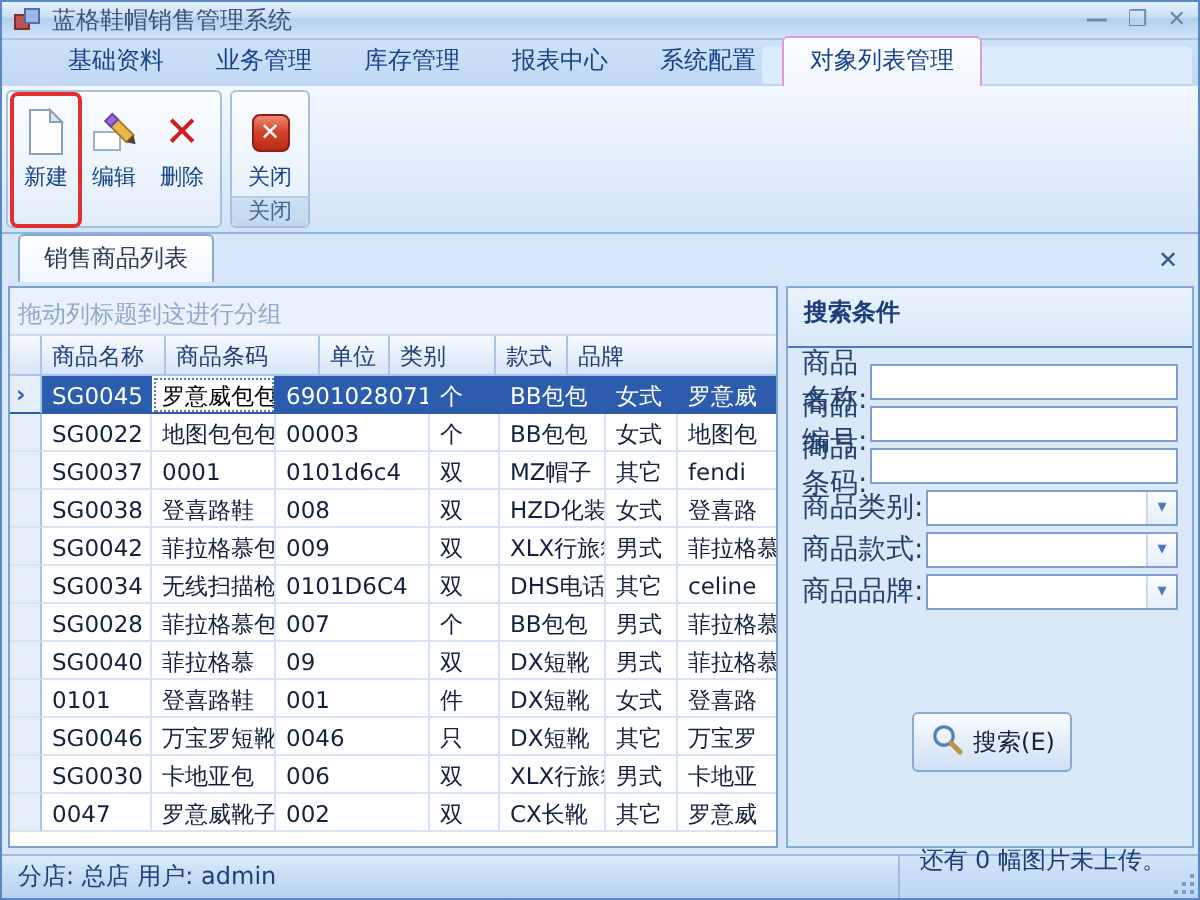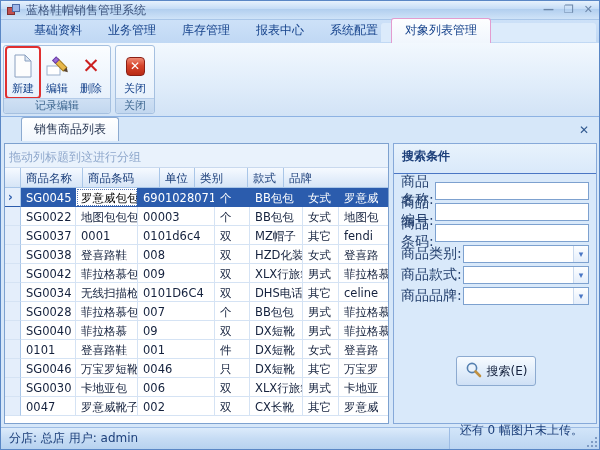--- a/index.html
+++ b/index.html
@@ -40,21 +40,21 @@
   .rbtn { width:34px; display:flex; flex-direction:column; align-items:center; justify-content:flex-start;
     padding-top:3px; color:#15428b; font-size:11px; border:1px solid transparent; border-radius:3px; }
   .rbtn .ricon { height:30px; display:flex; align-items:center; justify-content:center; }
   .rbtn.highlighted { outline:2px solid #e03030; outline-offset:-1px; }
   .delete-x { color:#cc2020; font-size:21px; font-weight:bold; line-height:22px; }
   .close-box { width:19px; height:19px; border-radius:4px; border:1px solid #8a1f15;
     background:linear-gradient(#ef8a74,#d6442c 45%,#b92a14); color:#fff; font-weight:bold;
     display:flex; align-items:center; justify-content:center; font-size:12px; }
 
   
-  .doc-tabstrip { position:absolute; left:0; top:118px; width:100%; height:22px; display:flex; align-items:flex-end; padding-left:20px; }
+  .doc-tabstrip { position:absolute; left:0; top:118px; width:100%; height:22px; display:flex; align-items:flex-end; padding-left:8px; }
   .doc-tab { background:linear-gradient(#ffffff,#f0f6fd); border:1px solid #8caad0; border-bottom:none;
     border-radius:3px 3px 0 0; padding:3px 12px; color:#2b3a55; }
   .doc-close { position:absolute; right:10px; top:4px; color:#31598f; font-weight:bold; font-size:12px; }
 
   
   .content { position:absolute; left:0; top:140px; width:100%; height:286px; background:#d6e7f9; }
 
   .grid-panel { position:absolute; left:3px; top:2px; width:385px; height:281px;
     background:#fff; border:1px solid #7da1cf; }
   .groupby { height:24px; background:#e9f2fc; color:#8fa8cc; padding:5px 0 0 4px; border-bottom:1px solid #c9d9ee; }
@@ -151,21 +151,20 @@
                 </g>
               </svg>
           </span>
           <span>编辑</span>
         </div>
         <div class="rbtn">
           <span class="ricon delete-x">✕</span>
           <span>删除</span>
         </div>
       </div>
-      <div class="rgroup-label">记录编辑</div>
     </div>
 
     <div class="rgroup">
       <div class="rgroup-buttons">
         <div class="rbtn">
           <span class="ricon">
             <span class="close-box">✕</span>
           </span>
           <span>关闭</span>
         </div>

